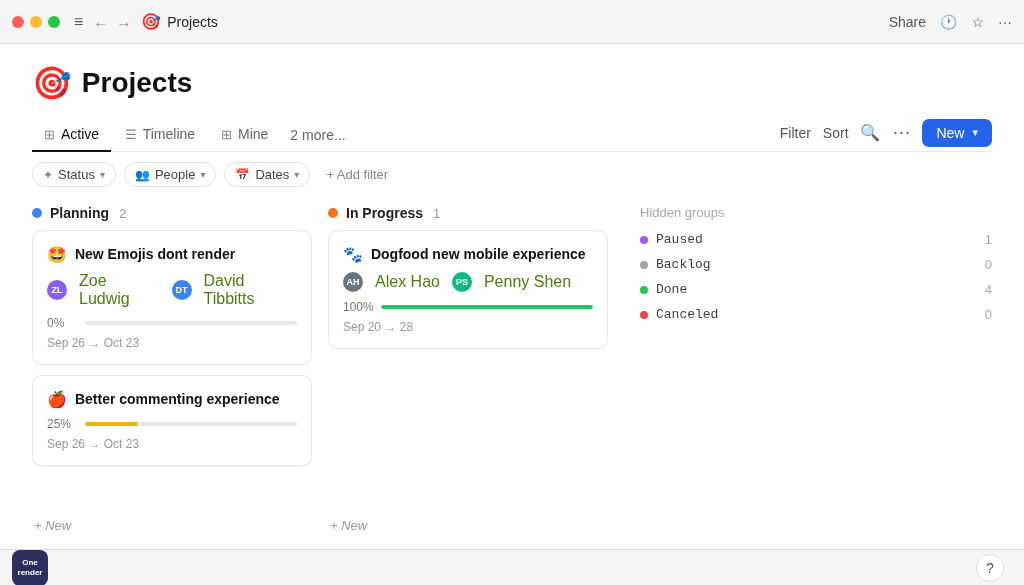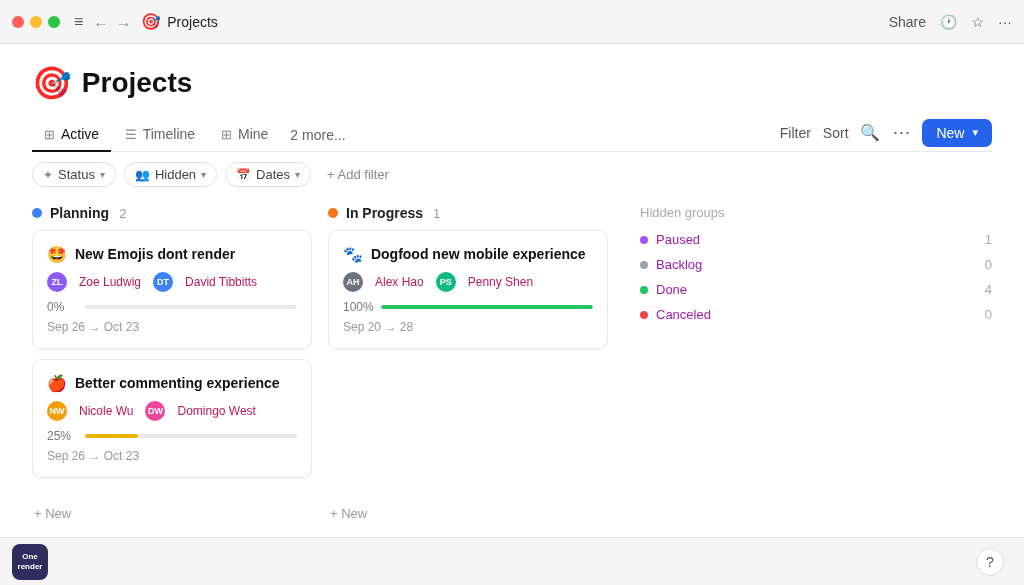--- a/index.html
+++ b/index.html
@@ -279,23 +279,22 @@
       color: #111;
       line-height: 1.3;
     }
     .card-assignees {
       display: flex;
       align-items: center;
       gap: 12px;
       margin-bottom: 8px;
     }
     .assignee-name {
-      font-size: 12px;
-      color: #be185d;
-      text-align: center;
+      font-size: 16px;
+      color: #4d7c0f;
     }
     .card-progress-row {
       display: flex;
       align-items: center;
       gap: 8px;
       margin-bottom: 6px;
     }
     .progress-percent {
       font-size: 12px;
       color: #777;
@@ -324,20 +323,21 @@
     
     .column-new {
       display: flex;
       align-items: center;
       gap: 5px;
       font-size: 13px;
       color: #999;
       cursor: pointer;
       padding: 4px 2px;
       margin-top: 4px;
+      font-style: italic;
     }
 
     
     .hidden-groups {
       flex: 1;
       padding-left: 16px;
       min-width: 180px;
     }
     .hidden-groups-title {
       font-size: 13px;
@@ -356,32 +356,33 @@
       height: 8px;
       border-radius: 50%;
       flex-shrink: 0;
     }
     .hg-dot-purple { background: #a855f7; }
     .hg-dot-gray { background: #9ca3af; }
     .hg-dot-green { background: #22c55e; }
     .hg-dot-red { background: #ef4444; }
     .hg-label {
       font-size: 13px;
-      color: #a21caf;
-      flex: 1;
+      color: #404040;
+      flex: 1;
+      font-family: Liberation Mono, monospace;
     }
     .hg-count {
       font-size: 13px;
       color: #aaa;
     }
 
     
     .bottom-bar {
       background: #f5f5f5;
-      height: 48px;
+      height: 36px;
       display: flex;
       align-items: center;
       padding: 0 12px;
       border-top: 1px solid #ddd;
       flex-shrink: 0;
     }
     .onethread-logo {
       width: 36px;
       height: 36px;
       background: #2d2d5e;
@@ -492,21 +493,21 @@
   </div>
 
   <div class="filter-bar">
     <div class="filter-chip">
       <span class="filter-chip-icon">✦</span>
       <span>Status</span>
       <span class="filter-chip-chevron">▾</span>
     </div>
     <div class="filter-chip">
       <span class="filter-chip-icon">👥</span>
-      <span>Hidden</span>
+      <span>People</span>
       <span class="filter-chip-chevron">▾</span>
     </div>
     <div class="filter-chip">
       <span class="filter-chip-icon">📅</span>
       <span>Dates</span>
       <span class="filter-chip-chevron">▾</span>
     </div>
     <div class="add-filter">+ Add filter</div>
   </div>
 
@@ -537,26 +538,20 @@
               <div class="progress-bar-fill fill-gray" style="width:0%;"></div>
             </div>
           </div>
           <div class="card-date">Sep 26 → Oct 23</div>
         </div>
 
         <div class="card">
           <div class="card-title-row">
             <span class="card-emoji">🍎</span>
             <span class="card-title">Better commenting experience</span>
-          </div>
-          <div class="card-assignees">
-            <div class="avatar-img" style="background:#f59e0b;">NW</div>
-            <span class="assignee-name">Nicole Wu</span>
-            <div class="avatar-img" style="background:#ec4899;">DW</div>
-            <span class="assignee-name">Domingo West</span>
           </div>
           <div class="card-progress-row">
             <span class="progress-percent">25%</span>
             <div class="progress-bar-bg">
               <div class="progress-bar-fill fill-yellow" style="width:25%;"></div>
             </div>
           </div>
           <div class="card-date">Sep 26 → Oct 23</div>
         </div>
 

